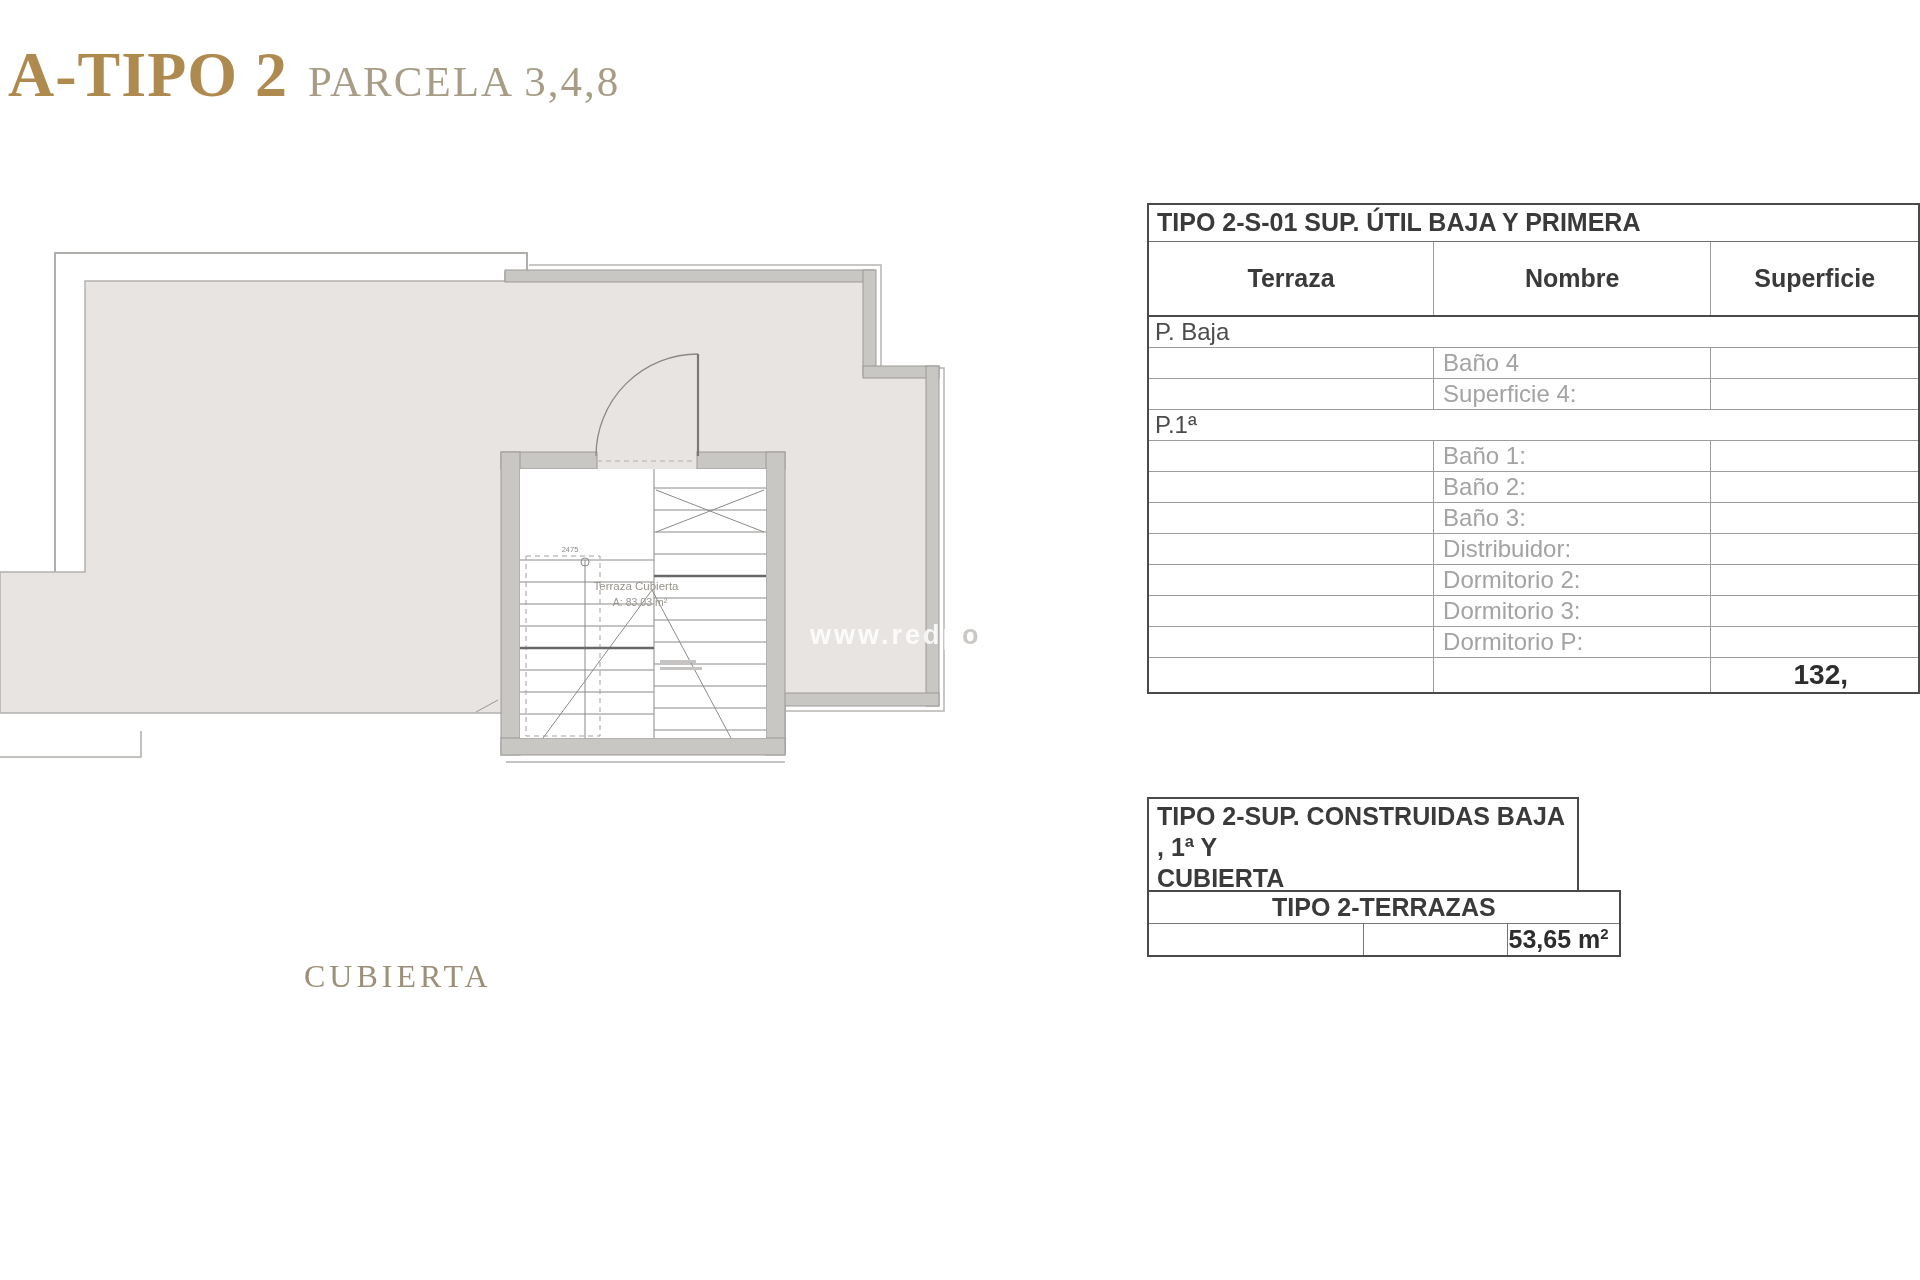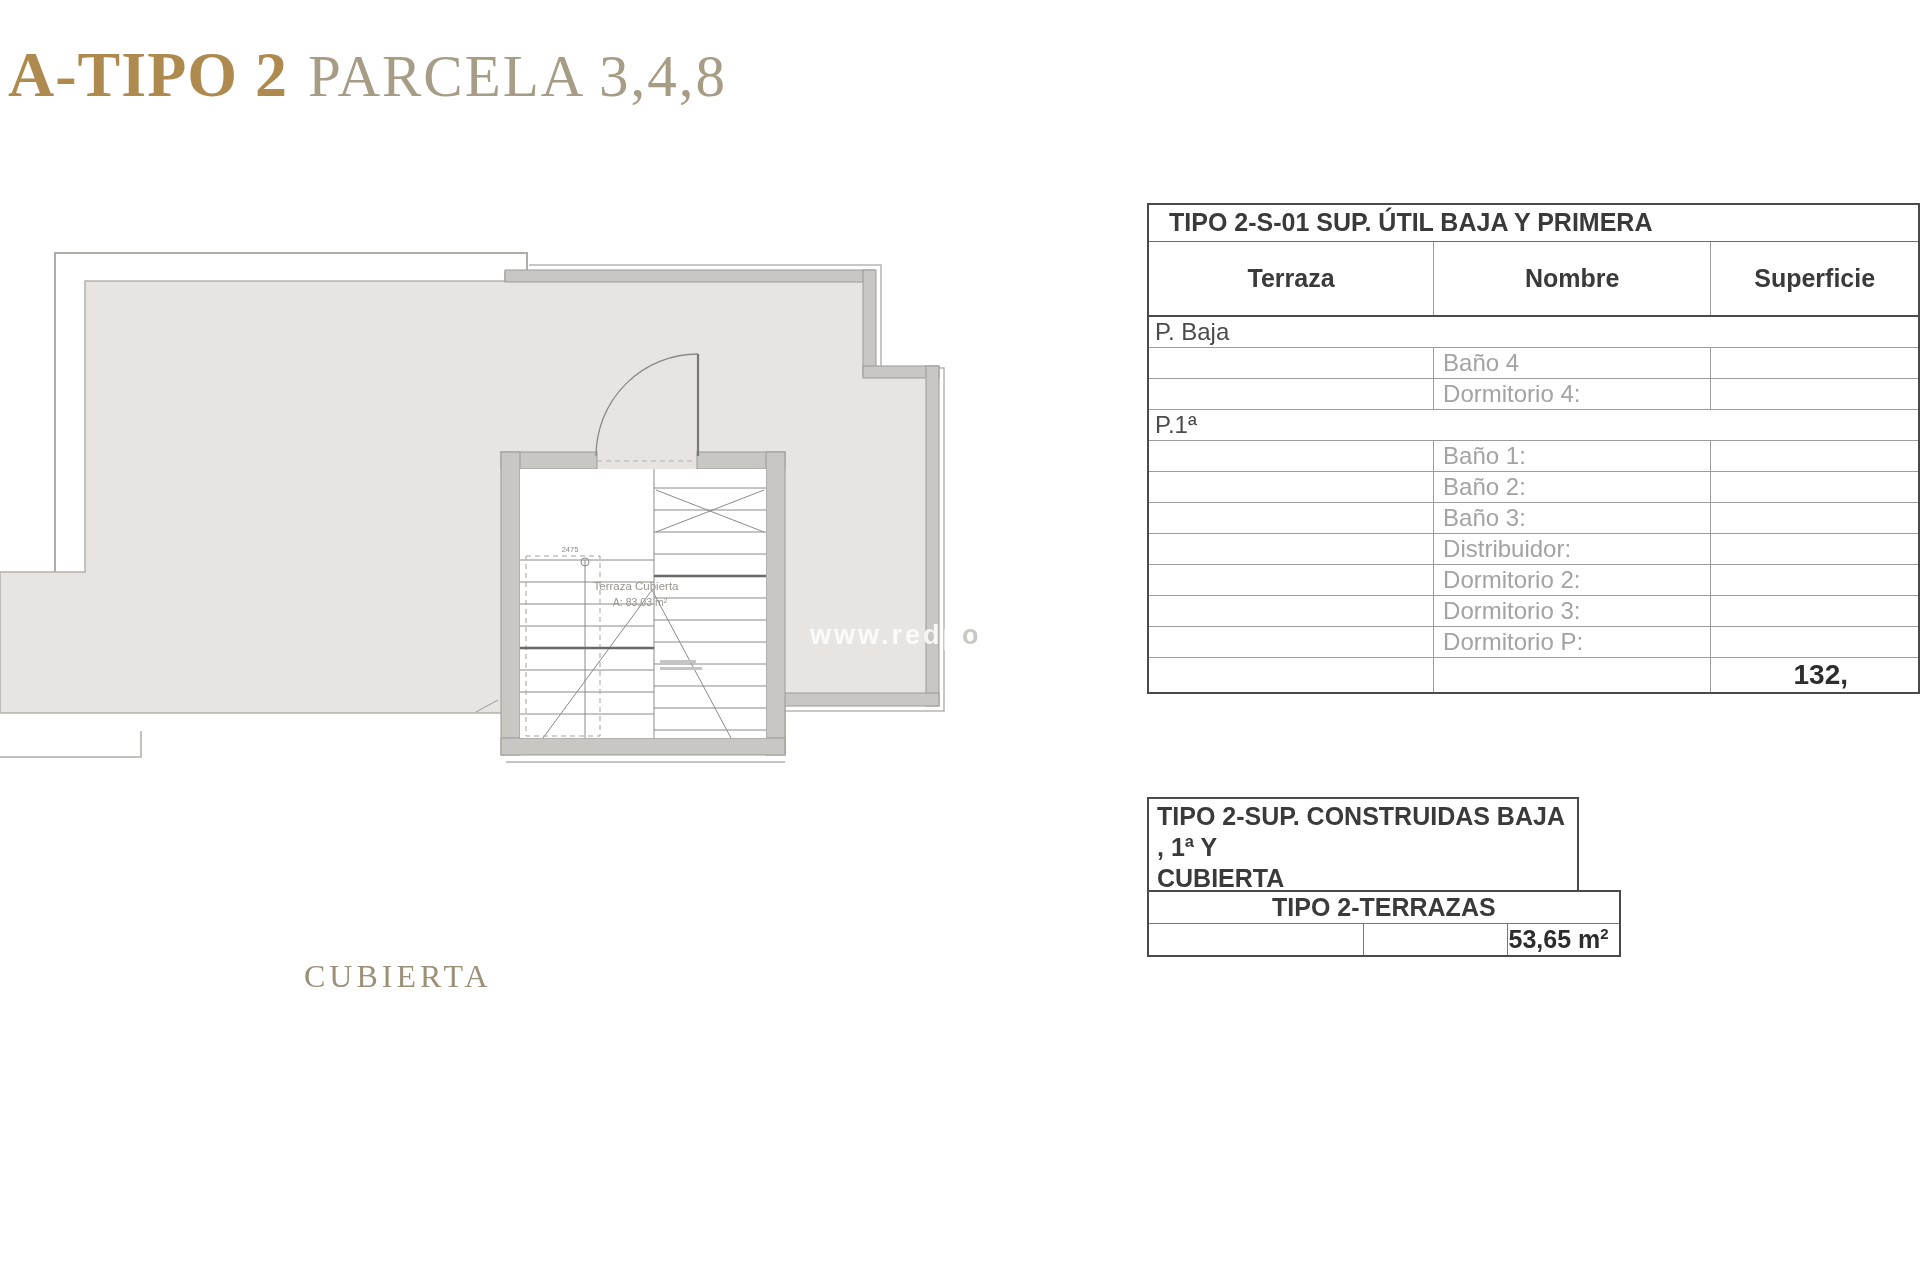--- a/index.html
+++ b/index.html
@@ -9,21 +9,21 @@
   }
   
   #page-title{
     position:absolute;left:8px;top:38px;white-space:nowrap;
     font-family:"Liberation Serif", serif;
   }
   #page-title .prefix{
     font-size:64px;font-weight:bold;color:#af8a4f;letter-spacing:1px;
   }
   #page-title .suffix{
-    font-size:59px;font-weight:400;color:#a79d86;letter-spacing:2px;margin-left:16px;
+    font-size:43px;font-weight:400;color:#a79d86;letter-spacing:2px;margin-left:16px;
   }
   
   #plan-svg{position:absolute;left:0;top:0;}
   #watermark{
     position:absolute;left:810px;top:620px;white-space:nowrap;
     font-size:27px;font-weight:600;letter-spacing:3px;
   }
   #watermark .wm-main{color:rgba(255,255,255,0.85);}
   #watermark .wm-tail{color:#cbc8c4;}
   #floor-label{
@@ -31,21 +31,21 @@
     font-family:"Liberation Serif", serif;font-size:32px;color:#9d9078;letter-spacing:4px;
   }
   
   table.doc{border-collapse:collapse;position:absolute;background:#fff;table-layout:fixed;}
   table.doc td,table.doc th{overflow:hidden;white-space:nowrap;}
   #t1{left:1147px;top:203px;}
   #t1 td,#t1 th{border:1px solid #9c9c9c;}
   #t1{border:2px solid #4a4a4a;}
   #t1 .trow td{border-bottom:1px solid #6d6d6d;}
   #t1 .head th{border-bottom:2px solid #4a4a4a;}
-  .tbl-title{font-size:25px;font-weight:bold;color:#3a3a3a;padding:3px 0 3px 20px;text-align:left;}
+  .tbl-title{font-size:25px;font-weight:bold;color:#3a3a3a;padding:3px 0 3px 8px;text-align:left;}
   #t1 th{font-size:25px;font-weight:bold;color:#3a3a3a;text-align:center;}
   td.section{font-size:24px;color:#4b4b4b;padding-left:6px;}
   td.room{font-size:24px;color:#a3a3a3;padding-left:9px;}
   td.total{font-size:28px;font-weight:bold;color:#2d2d2d;text-align:right;padding-right:70px;}
   #t2{left:1147px;top:752px;border:2px solid #4a4a4a;margin-top:45px;}
   #t2 td{border:1px solid #777;}
   #t2 .t2-title{font-size:25px;font-weight:bold;color:#3a3a3a;padding:2px 6px 2px 8px;
     white-space:normal;line-height:31px;text-align:left;}
   #t3{left:1147px;top:890px;border:2px solid #4a4a4a;}
   #t3 td{border:1px solid #777;}
@@ -148,21 +148,21 @@
     <tr style="height:31px">
           <td class="section" colspan="3">P. Baja</td>
         </tr>
     <tr style="height:31px">
           <td></td>
           <td class="room">Baño 4</td>
           <td></td>
         </tr>
     <tr style="height:31px">
           <td></td>
-          <td class="room">Dormitorio 4:</td>
+          <td class="room">Superficie 4:</td>
           <td></td>
         </tr>
     <tr style="height:31px">
           <td class="section" colspan="3">P.1ª</td>
         </tr>
     <tr style="height:31px">
           <td></td>
           <td class="room">Baño 1:</td>
           <td></td>
         </tr>

